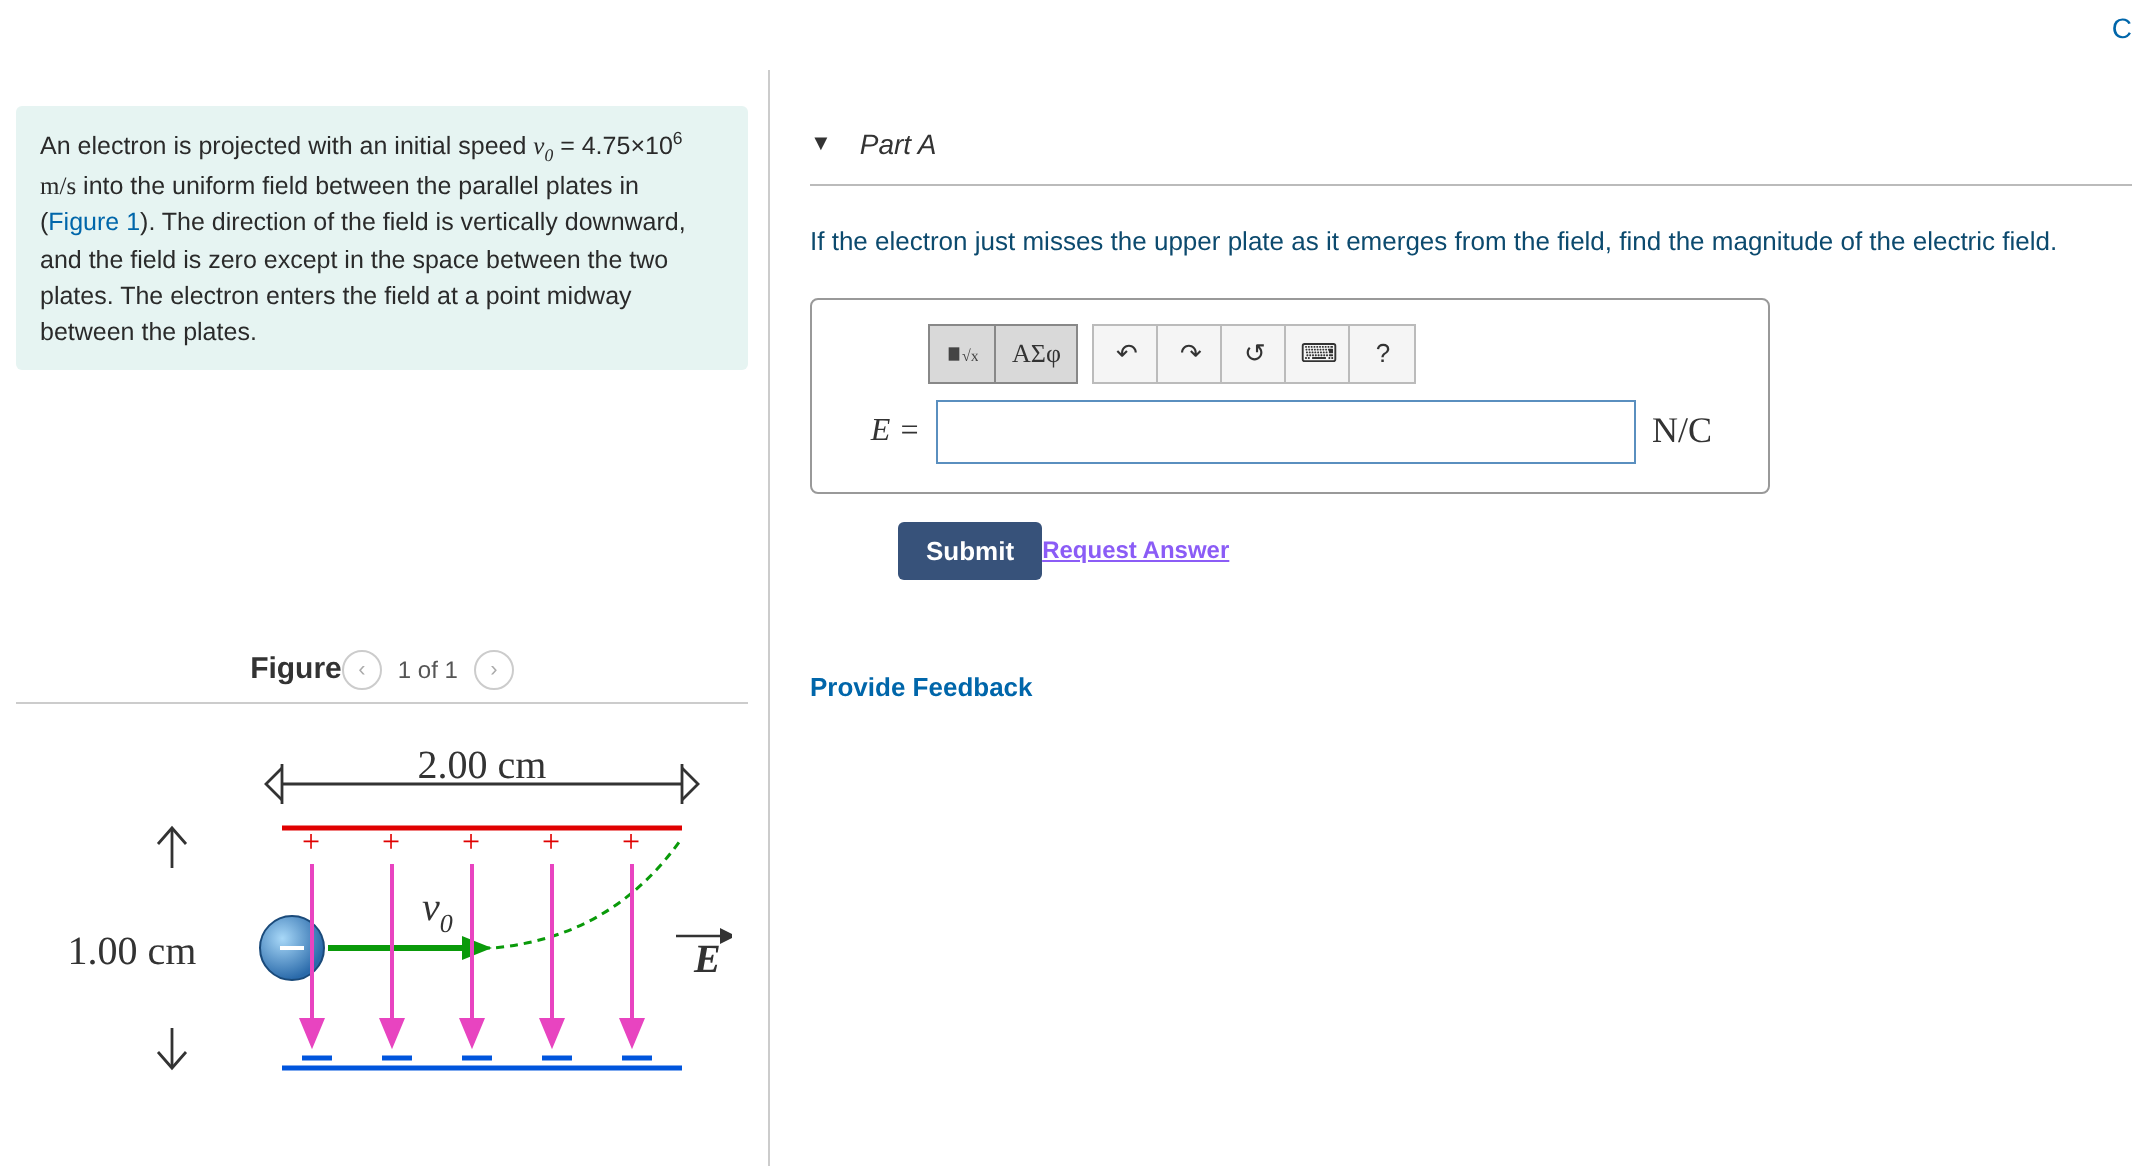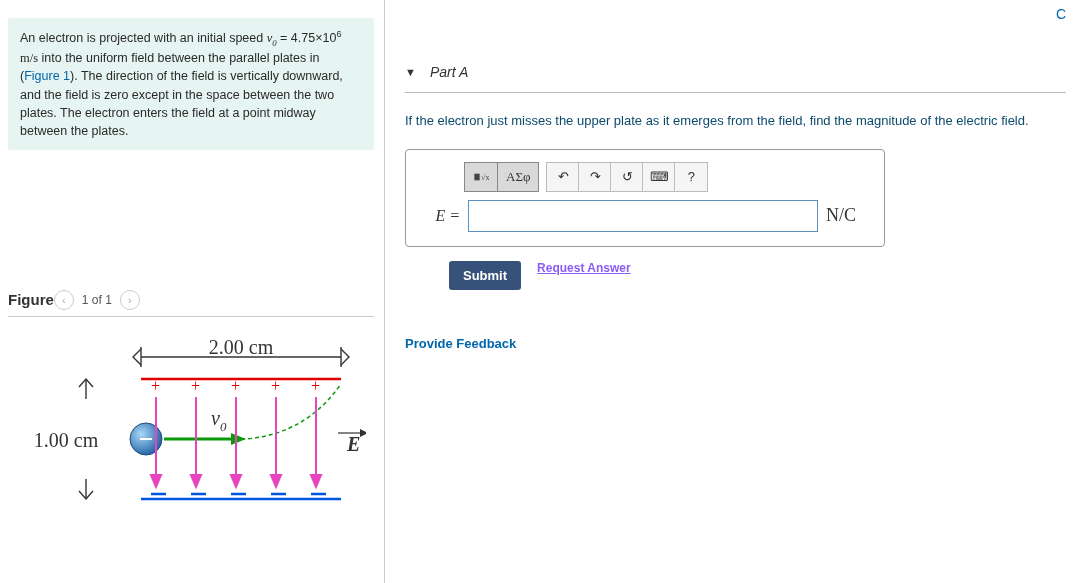--- a/index.html
+++ b/index.html
@@ -9,20 +9,21 @@
     color: #333;
     width: 1076px;
     height: 583px;
     overflow: hidden;
     display: flex;
   }
   .left-col {
     width: 385px;
     padding: 18px 10px 0 8px;
     border-right: 1px solid #ccc;
+    margin-top: 35px;
   }
   .right-col {
     flex: 1;
     padding: 6px 10px 0 20px;
     position: relative;
   }
   .top-right-link {
     position: absolute; top: 6px; right: 10px;
     color: #0066aa; font-size: 14px; cursor: pointer;
   }
@@ -37,21 +38,21 @@
   .problem-box .math { font-family: 'Times New Roman', serif; font-style: italic; }
   .problem-box .sub { font-size: 0.7em; vertical-align: sub; }
   .problem-box .sup { font-size: 0.7em; vertical-align: super; }
   .problem-box .units { font-family: 'Times New Roman', serif; }
   .problem-box a { color: #0066aa; text-decoration: none; }
 
   .figure-header {
     margin-top: 140px;
     display: flex;
     align-items: center;
-    justify-content: flex-start;
+    justify-content: center;
     padding-bottom: 6px;
     border-bottom: 1px solid #ccc;
   }
   .figure-header h3 { font-size: 15px; font-weight: bold; color: #333; }
   .figure-nav { display: flex; align-items: center; gap: 8px; font-size: 12px; color: #555; }
   .nav-btn {
     width: 20px; height: 20px; border-radius: 50%;
     border: 1px solid #ccc; background: #fff;
     display: flex; align-items: center; justify-content: center;
     cursor: pointer; font-size: 11px; color: #aaa;
@@ -94,21 +95,21 @@
   .tool.sep + .tool.sep { margin-left:-1px; }
   .tool svg { width: 16px; height: 16px; }
   .answer-row { display: flex; align-items: center; gap: 8px; margin-top: 8px; }
   .answer-label { font-family: 'Times New Roman', serif; font-style: italic; font-size: 16px; width: 40px; text-align: right;}
   .answer-input {
     flex: 1; height: 32px; border: 1px solid #5a8fbf;
     padding: 4px 6px; font-size: 14px;
   }
   .answer-units { font-family: 'Times New Roman', serif; font-size: 18px; width: 44px; }
 
-  .submit-row { margin-top: 14px; display: flex; gap: 16px; margin-left:44px;}
+  .submit-row { margin-top: 14px; display: flex; align-items: center; margin-left:44px;}
   .submit-btn {
     background: #37527a; color: #fff; border: none;
     padding: 7px 14px; font-size: 13px; font-weight: bold;
     border-radius: 3px; cursor: pointer;
   }
   .link { color: #8b5cf6; text-decoration: underline; font-size: 12px; font-weight: bold; cursor: pointer; }
 
   .feedback { margin-top: 46px; color: #0066aa; font-size: 13px; cursor: pointer; font-weight: bold; }
 
   

